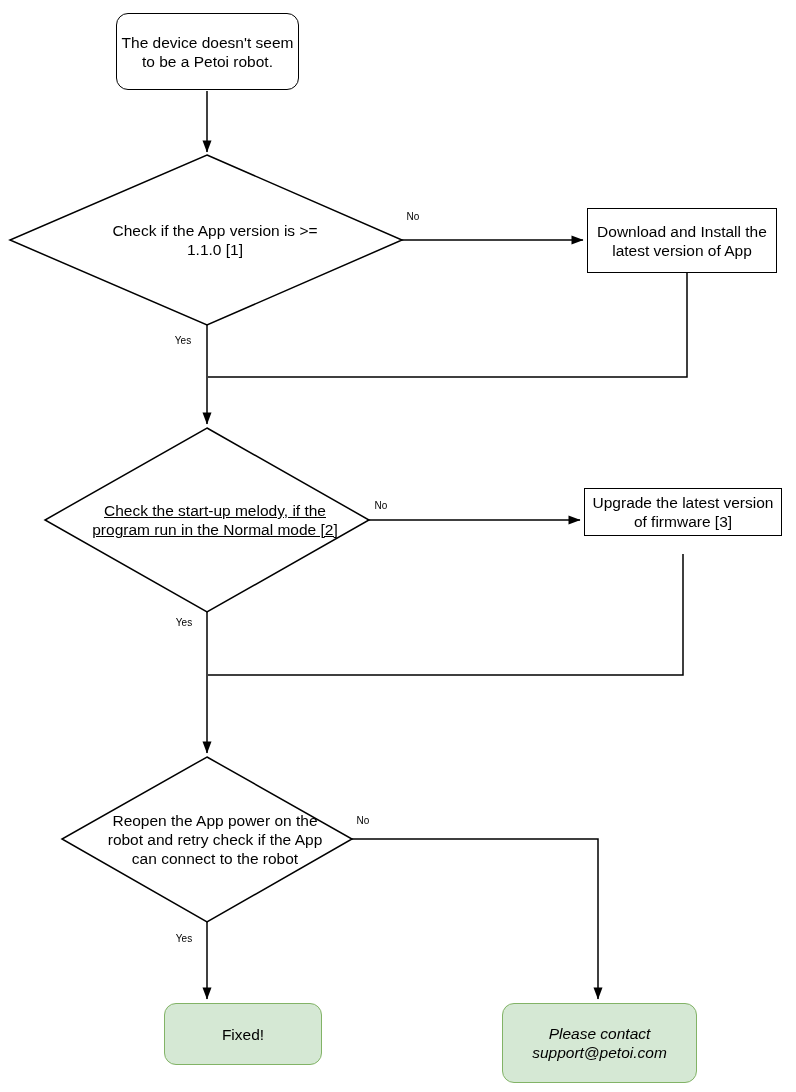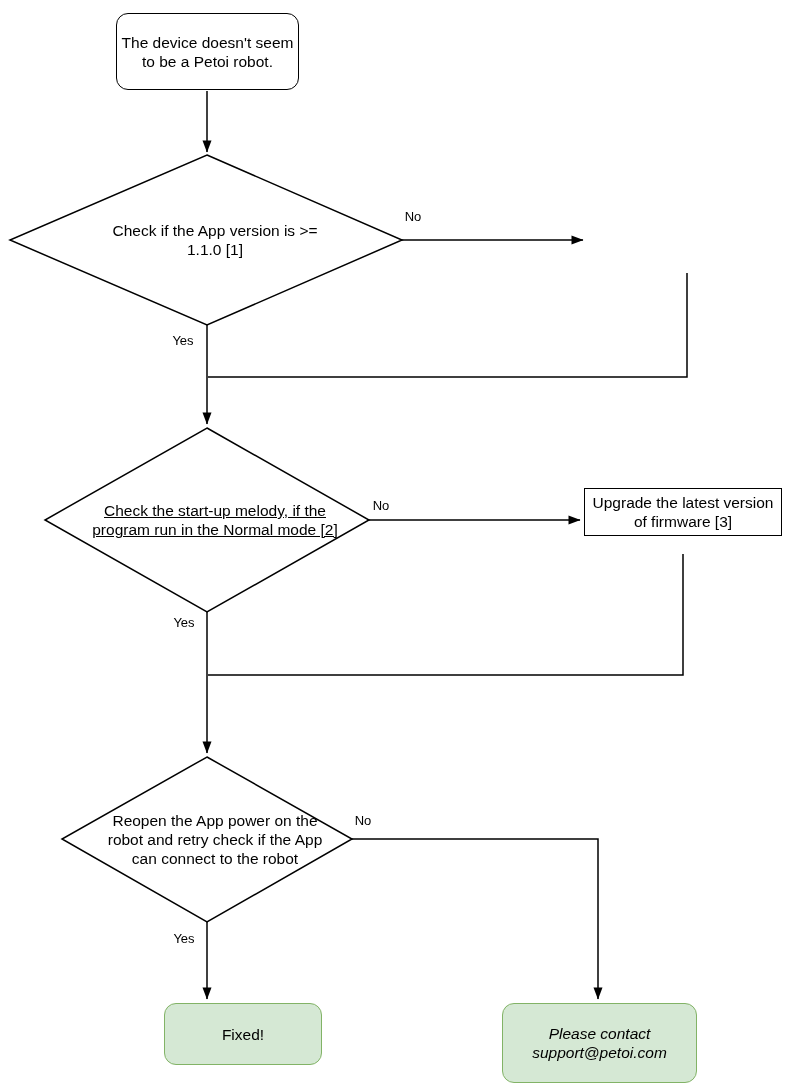--- a/index.html
+++ b/index.html
@@ -48,21 +48,21 @@
     align-items: center;
     justify-content: center;
     text-align: center;
     font-size: 15.5px;
     line-height: 19px;
     margin-left: 8px;
   }
   .edge-label {
     position: absolute;
     transform: translate(-50%, -50%);
-    font-size: 13px;
+    font-size: 10px;
     line-height: 18px;
     white-space: nowrap;
   }
 </style>
 </head>
 <body>
 
 <div class="canvas">
 
   <svg class="connectors" viewBox="0 0 796 1092" xmlns="http://www.w3.org/2000/svg">
@@ -105,20 +105,24 @@
 
   <div class="diamond-label" style="left:87px; top:780px; width:240px; height:118px;justify-content:flex-end;">
     <span class="txt">Reopen the App
 power on the robot
 and retry
 check if the App can
 connect to
 the robot</span>
   </div>
 
+  <div class="node process" style="left:587px; top:208px; width:190px; height:65px;">
+    <span class="txt">Download and Install the
+latest version of App</span>
+  </div>
 
   <div class="node process" style="left:584px; top:488px; width:198px; height:48px;">
     <span class="txt">Upgrade the latest version
 of firmware [3]</span>
   </div>
 
   <div class="node terminal" style="left:116px; top:1003px; width:158px; height:62px;margin-left:48px;">
     <span class="txt">Fixed!</span>
   </div>
 

